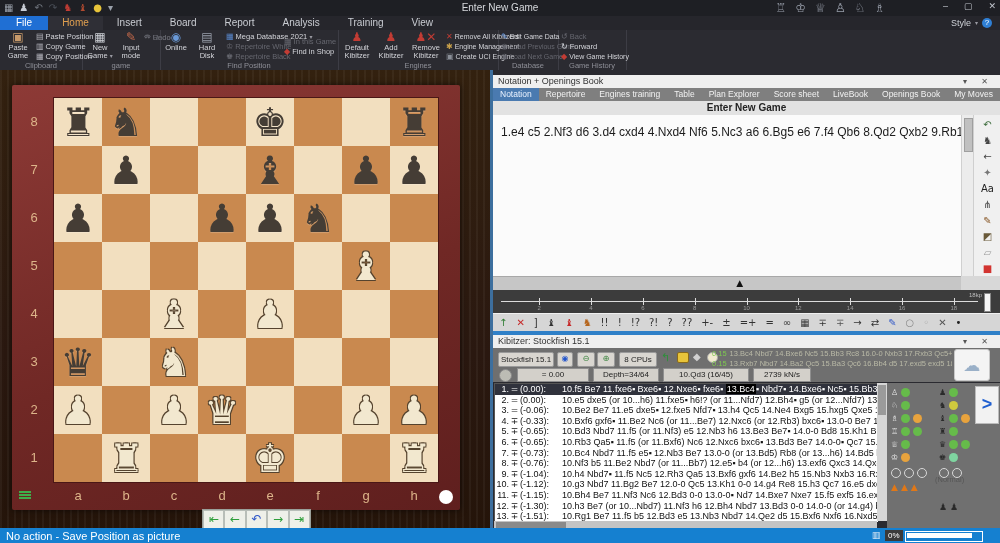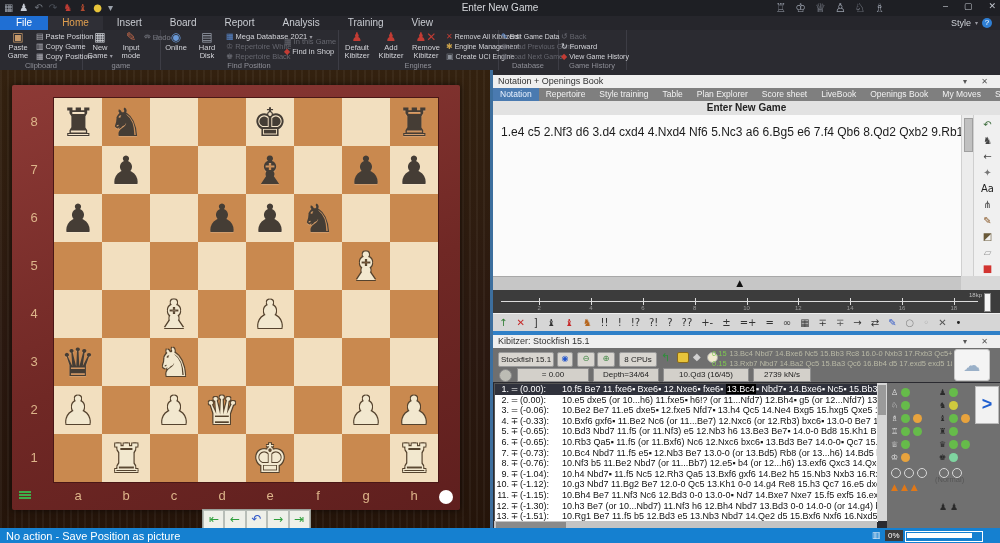--- a/index.html
+++ b/index.html
@@ -387,21 +387,21 @@
 
 <div id="rightbg" class="abs"></div>
 
 <div id="ntitle" class="ptitle abs">
   <span>Notation + Openings Book</span>
   <span class="pbtns">▾ ✕</span>
 </div>
 <div id="ntabs" class="abs">
     <div class="ntab active">Notation</div>
     <div class="ntab">Repertoire</div>
-    <div class="ntab">Style training</div>
+    <div class="ntab">Engines training</div>
     <div class="ntab">Table</div>
     <div class="ntab">Plan Explorer</div>
     <div class="ntab">Score sheet</div>
     <div class="ntab">LiveBook</div>
     <div class="ntab">Openings Book</div>
     <div class="ntab">My Moves</div>
     <div class="ntab">Surveys</div>
   </div>
 <div id="nheader" class="abs">Enter New Game</div>
 <div id="moves-area" class="abs">

